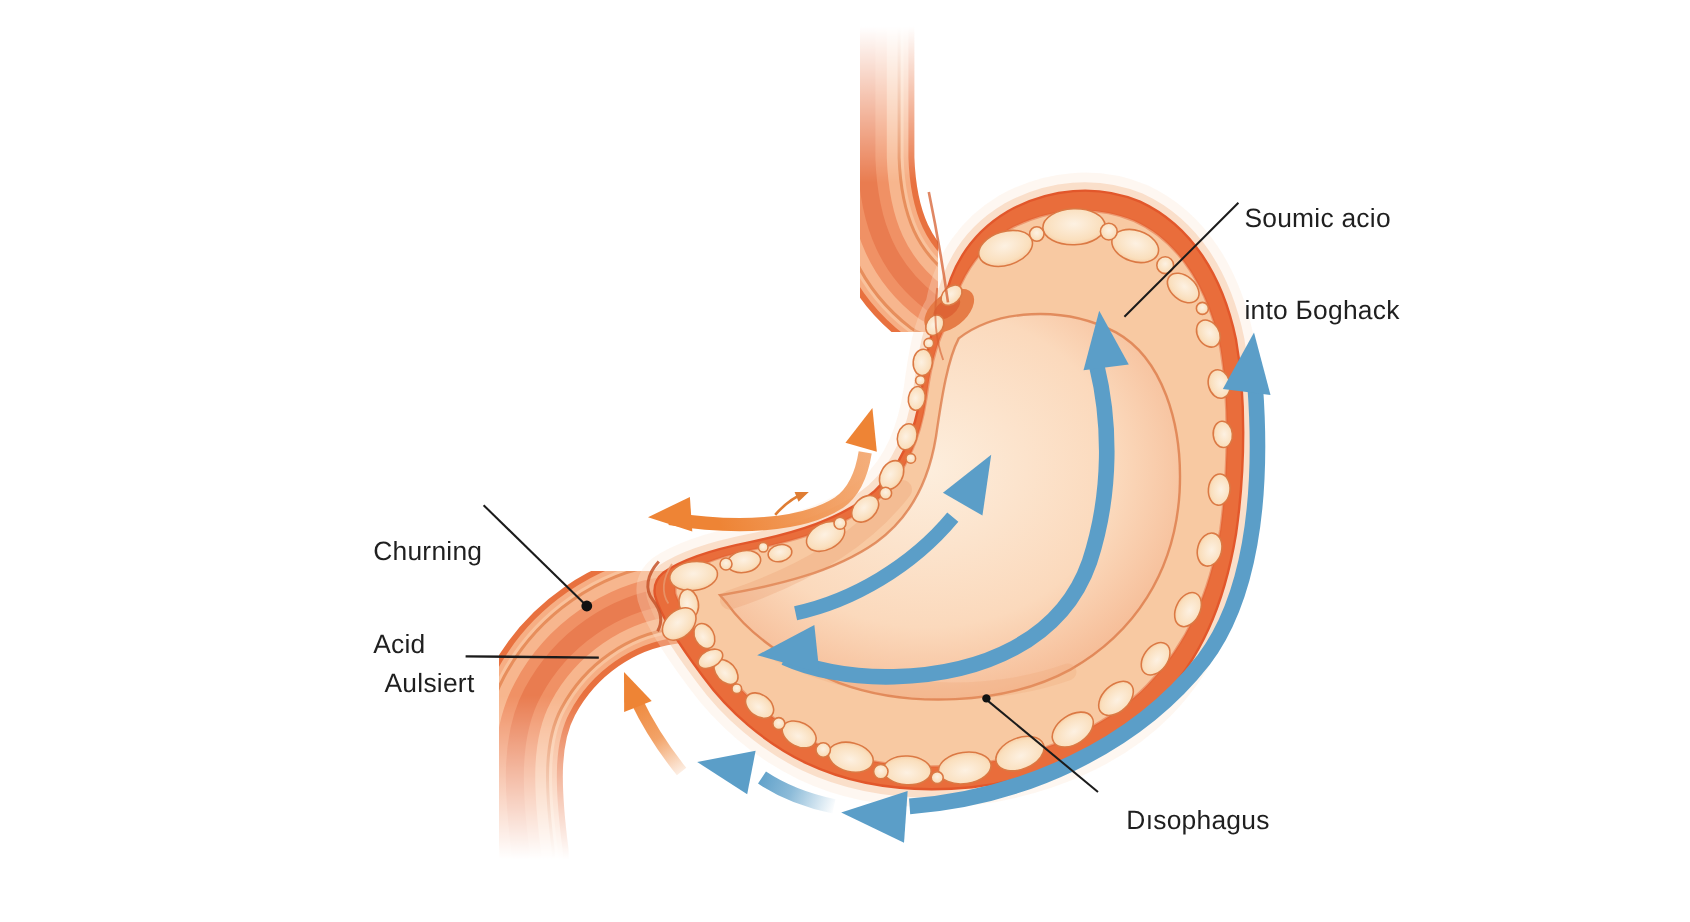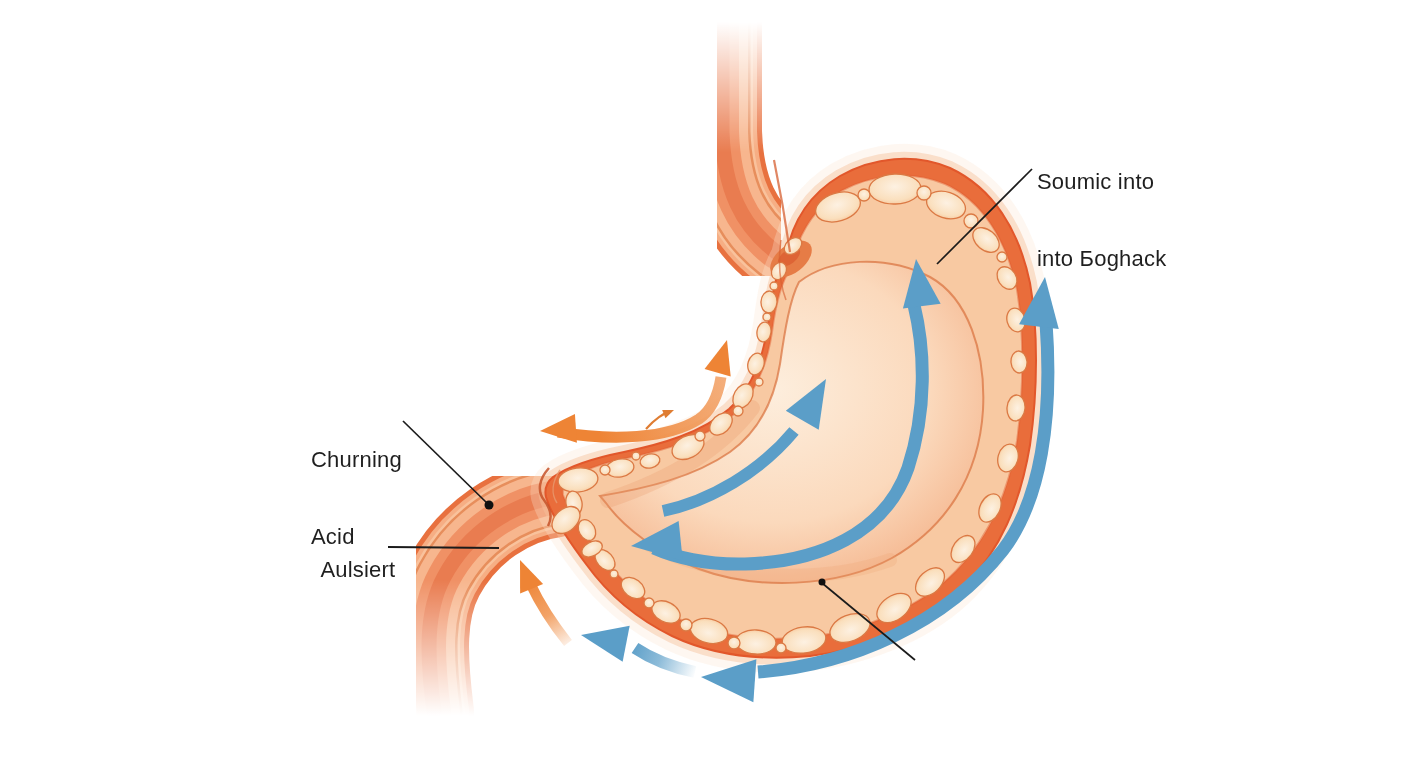--- a/index.html
+++ b/index.html
@@ -202,18 +202,21 @@
 <div class="diagram-label" style="left:309px;top:531px;">
   <span>Aulsiert</span>
 </div>
 
 <div class="diagram-label" style="left:311px;top:396px;">
   <div>Churning</div>
   <div>Acid</div>
 </div>
 
 <div class="diagram-label" style="left:1037px;top:118px;">
-  <div>Soumic into</div>
+  <div>Soumic acio</div>
   <div>into Бoghack</div>
 </div>
 
+<div class="diagram-label" style="left:926px;top:645px;">
+  <span>Dısophagus</span>
+</div>
 
 </div>
 
 </body></html>

